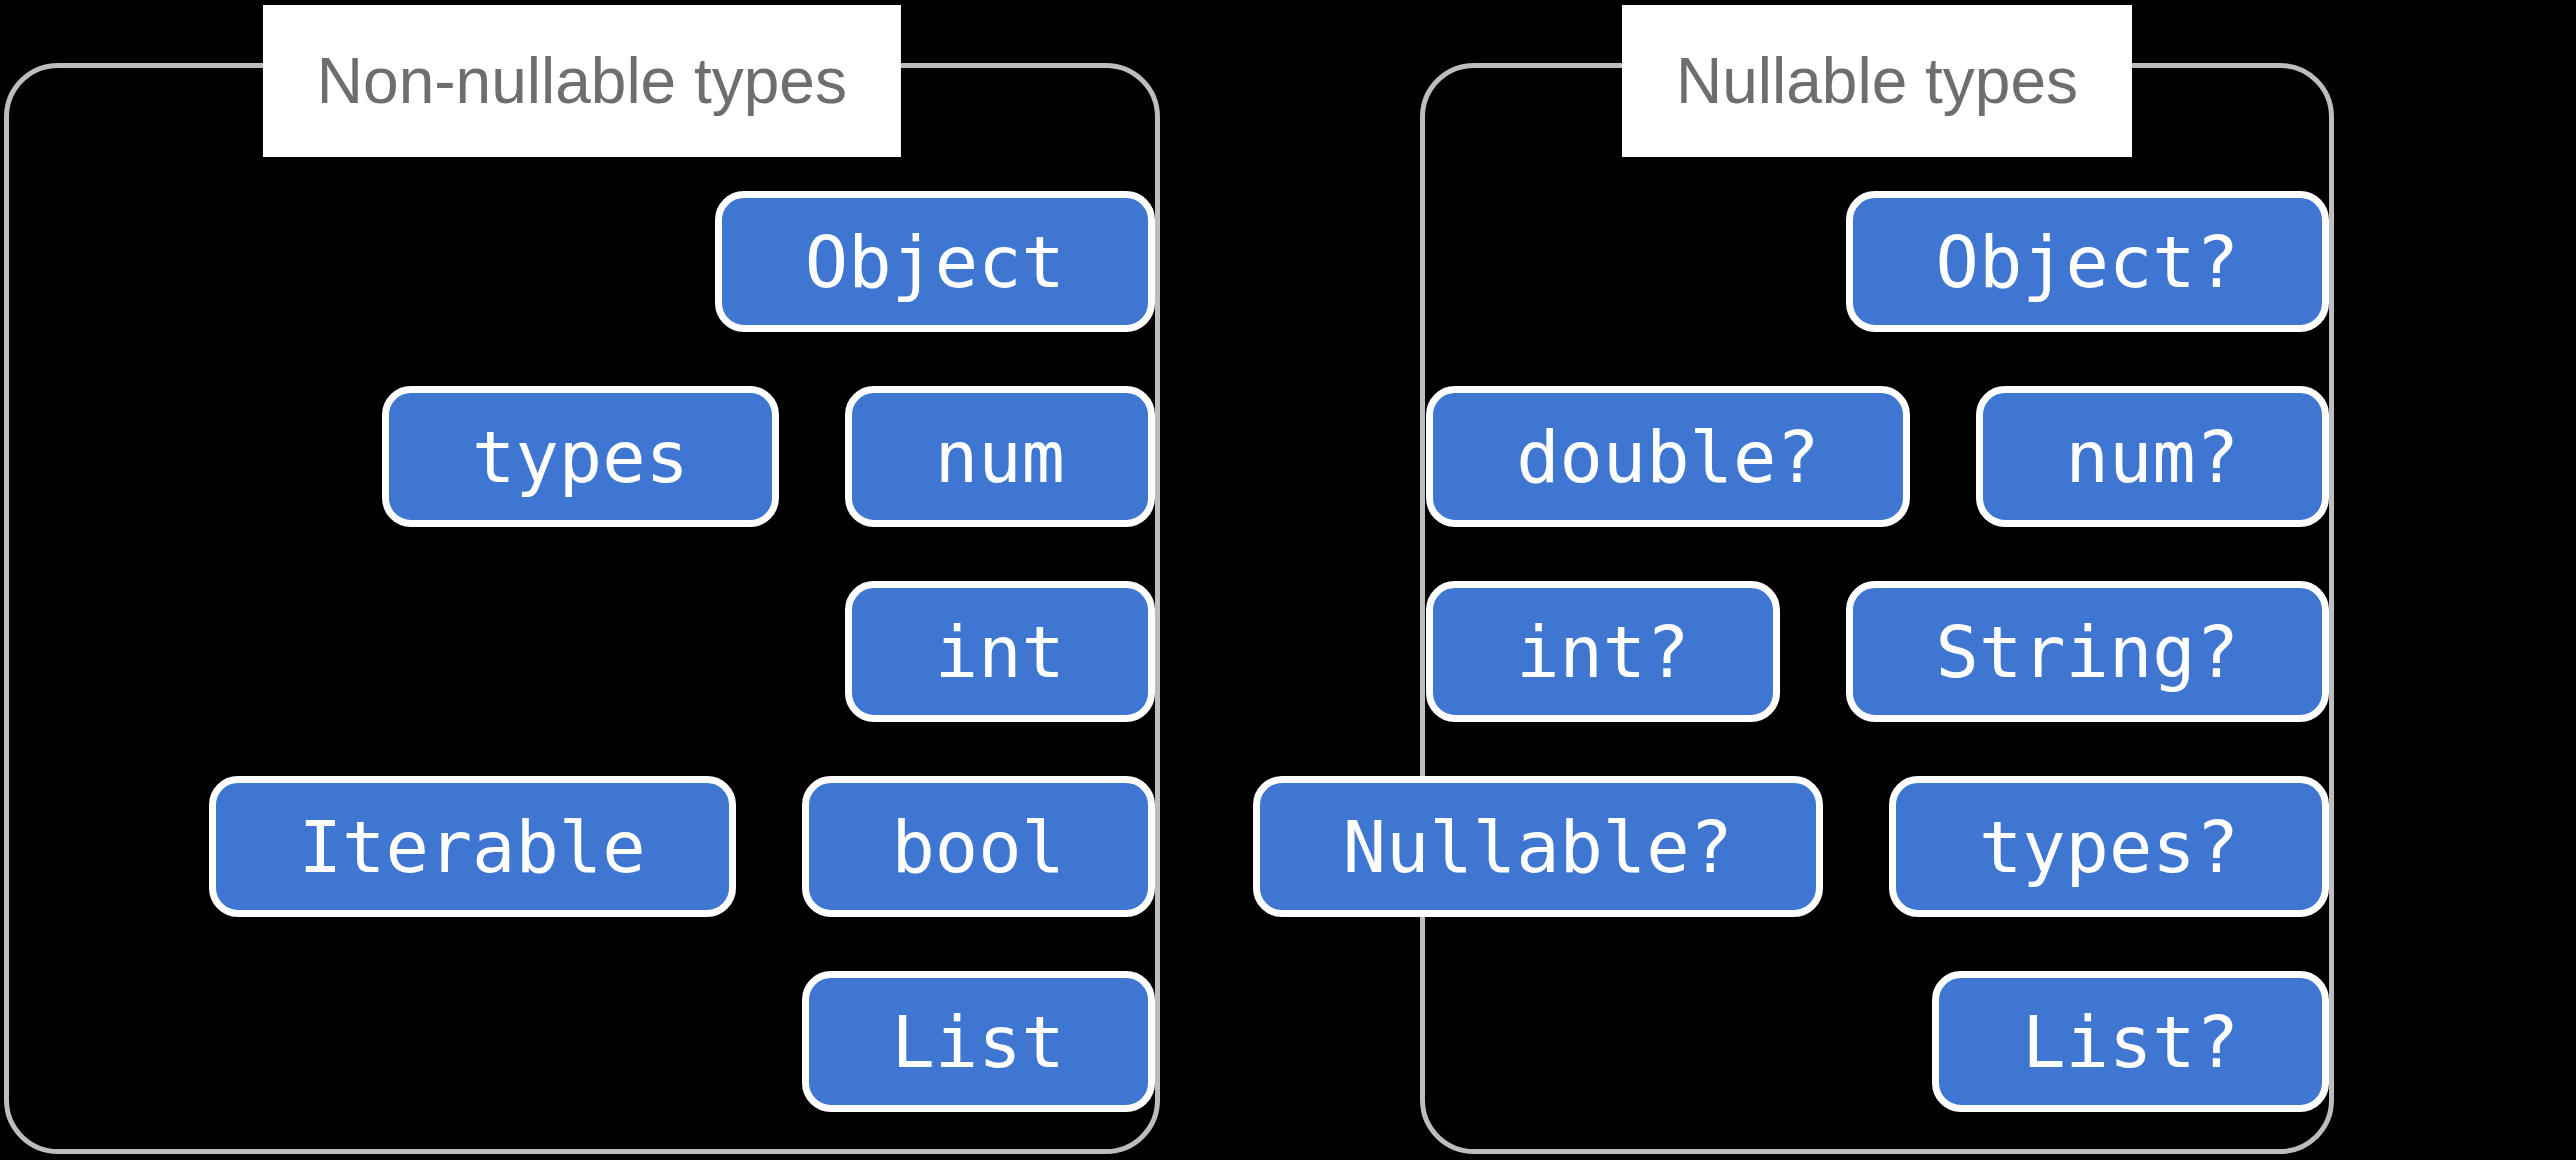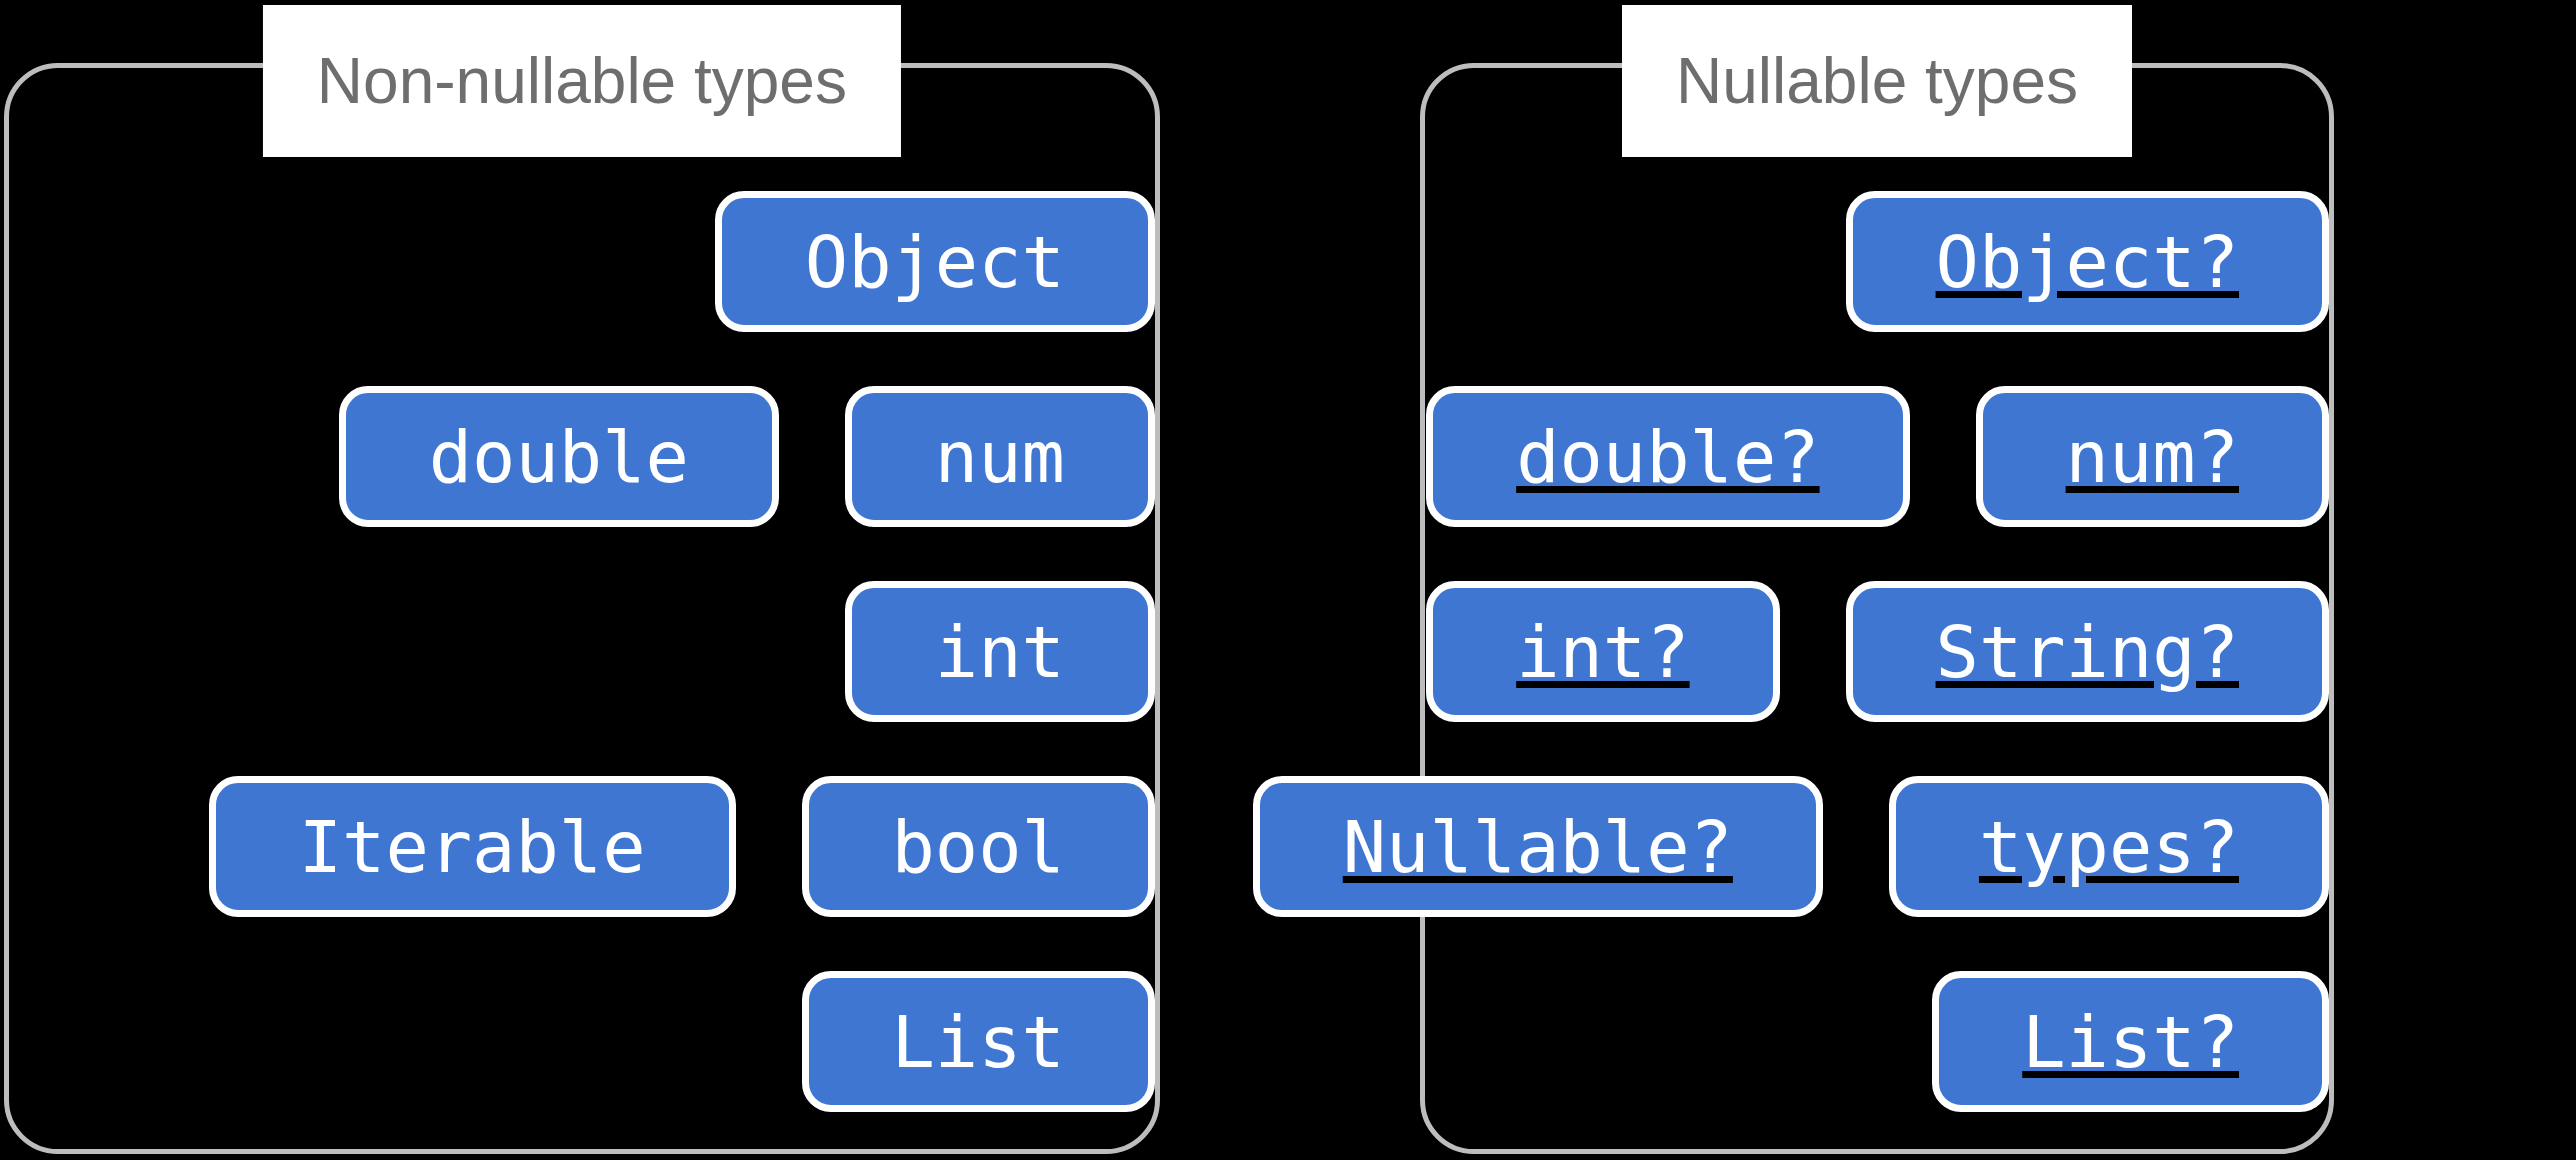--- a/index.html
+++ b/index.html
@@ -18,21 +18,21 @@
   .panel {
     position: absolute;
     top: 63px;
     height: 1091px;
     box-sizing: border-box;
     background: #000000;
     border: 5.8px solid #BDBDBD;
     border-radius: 54px;
   }
   .panel-left  { left: 3.9px;    width: 1156px; }
-  .panel-right { left: 1420px; width: 914px; text-decoration: underline; }
+  .panel-right { left: 1420px; width: 914px; }
 
   .panel-label {
     position: absolute;
     top: -63px;
     left: 50%;
     transform: translateX(-50%);
     height: 152px;
     background: #FFFFFF;
     color: #6E6E6E;
     font-size: 64px;
@@ -76,21 +76,21 @@
 
 <div class="canvas">
 
   <div class="panel panel-left">
     <div class="panel-label">Non-nullable types</div>
     <div class="rows">
       <div class="row">
         <div class="chip">Object</div>
       </div>
       <div class="row">
-        <div class="chip">double</div>
+        <div class="chip">types</div>
         <div class="chip">num</div>
       </div>
       <div class="row">
         <div class="chip">int</div>
       </div>
       <div class="row">
         <div class="chip">Iterable</div>
         <div class="chip">bool</div>
       </div>
       <div class="row">

